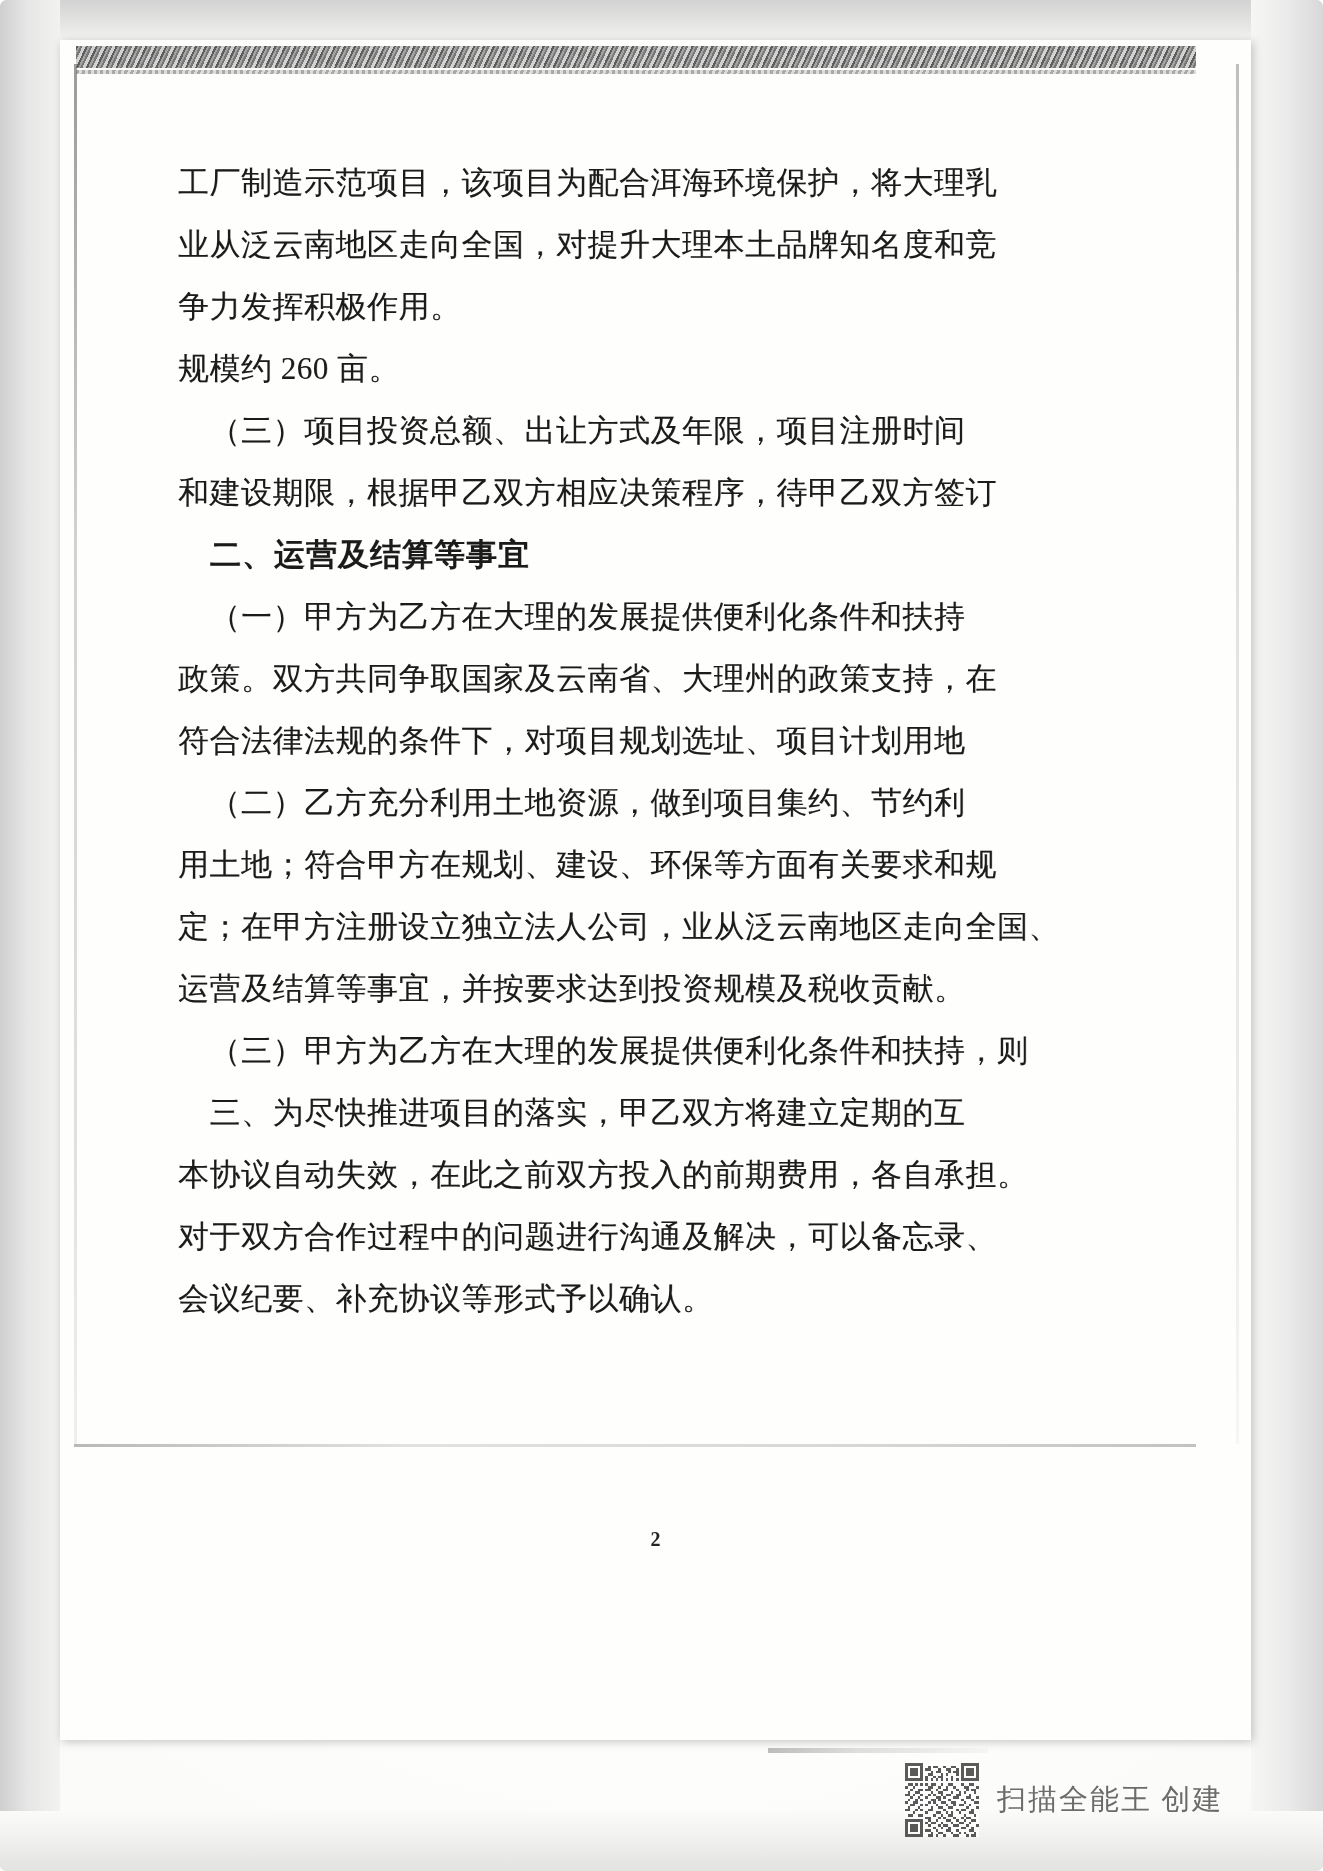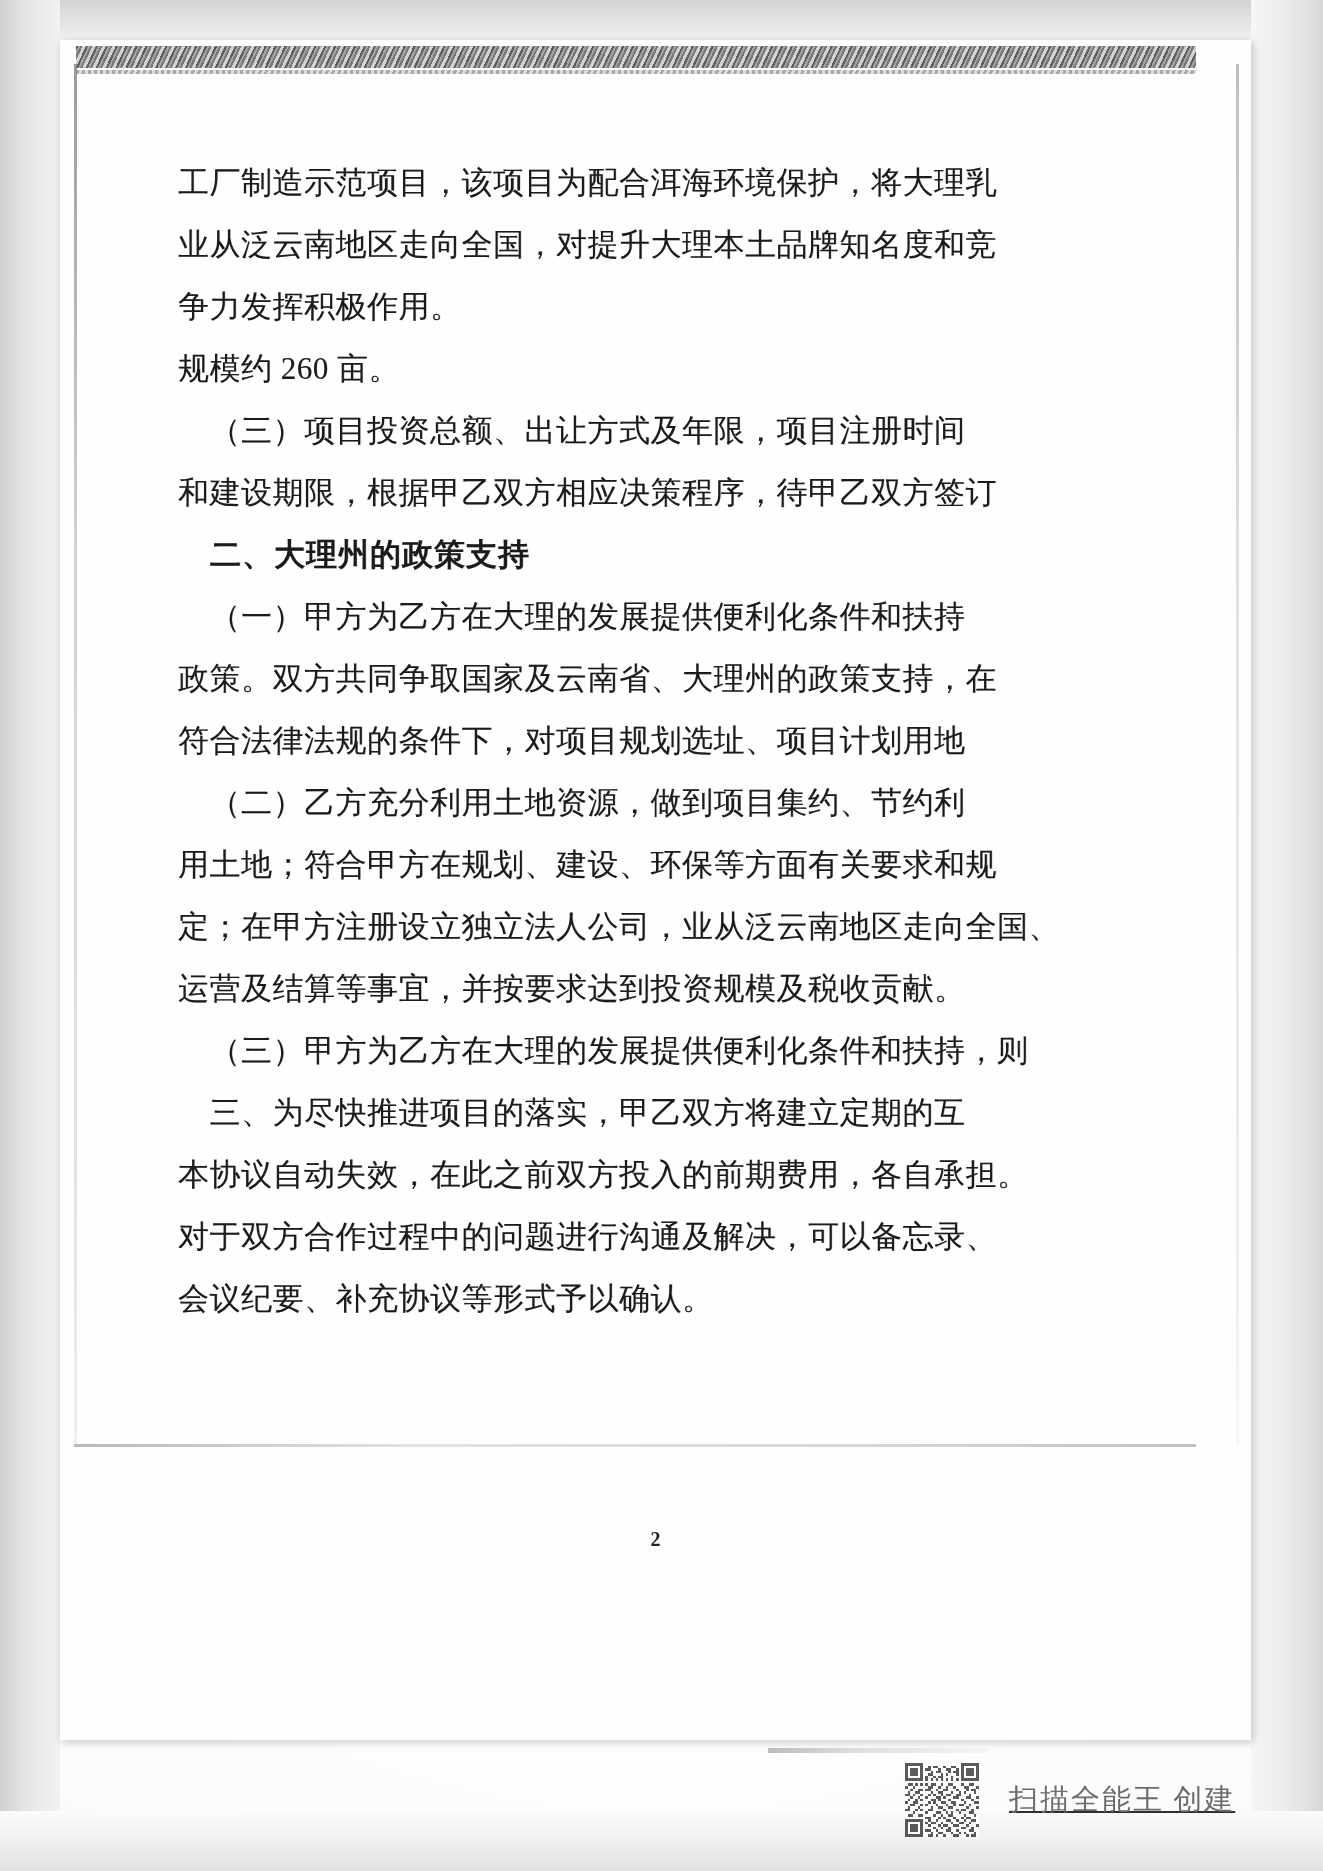--- a/index.html
+++ b/index.html
@@ -16,20 +16,21 @@
   .scan-page {
     position: relative;
     width: 1323px;
     height: 1871px;
     margin: 0 auto;
     background: #fdfdfb;
     overflow: hidden;
     
     background-image:
       radial-gradient(ellipse 120% 90% at 50% 45%, rgba(255,255,255,0) 55%, rgba(0,0,0,0.035) 100%);
+    border-radius: 7px;
   }
 
   
   .scan-bed-left {
     position: absolute;
     left: 0; top: 0;
     width: 60px; height: 1871px;
     background: linear-gradient(to right, #cfcfcf 0%, #e6e6e6 45%, #f2f2f0 100%);
   }
   .scan-bed-right {
@@ -155,23 +156,22 @@
     font-weight: 600;
   }
 
   
   .watermark {
     position: absolute;
     left: 905px;
     top: 1763px;
     display: flex;
     align-items: center;
-    gap: 30px;
+    gap: 18px;
     opacity: 0.88;
-    text-decoration: underline;
   }
   .qr-code {
     width: 74px;
     height: 74px;
     position: relative;
     background: #ffffff;
     filter: grayscale(1) contrast(1.05) opacity(0.86);
   }
   .qr-code svg { display: block; }
   .watermark-text {
@@ -211,21 +211,21 @@
     <div class="right-rule"></div>
     <div class="bottom-rule"></div>
 
     <div class="doc-body">
       <div class="doc-line">工厂制造示范项目，该项目为配合洱海环境保护，将大理乳</div>
       <div class="doc-line">业从泛云南地区走向全国，对提升大理本土品牌知名度和竞</div>
       <div class="doc-line">争力发挥积极作用。</div>
       <div class="doc-line">规模约 260 亩。</div>
       <div class="doc-line">　（三）项目投资总额、出让方式及年限，项目注册时间</div>
       <div class="doc-line">和建设期限，根据甲乙双方相应决策程序，待甲乙双方签订</div>
-      <div class="doc-line heading">　二、大理州的政策支持</div>
+      <div class="doc-line heading">　二、运营及结算等事宜</div>
       <div class="doc-line">　（一）甲方为乙方在大理的发展提供便利化条件和扶持</div>
       <div class="doc-line">政策。双方共同争取国家及云南省、大理州的政策支持，在</div>
       <div class="doc-line">符合法律法规的条件下，对项目规划选址、项目计划用地</div>
       <div class="doc-line">　（二）乙方充分利用土地资源，做到项目集约、节约利</div>
       <div class="doc-line">用土地；符合甲方在规划、建设、环保等方面有关要求和规</div>
       <div class="doc-line">定；在甲方注册设立独立法人公司，业从泛云南地区走向全国、</div>
       <div class="doc-line">运营及结算等事宜，并按要求达到投资规模及税收贡献。</div>
       <div class="doc-line">　（三）甲方为乙方在大理的发展提供便利化条件和扶持，则</div>
       <div class="doc-line">　三、为尽快推进项目的落实，甲乙双方将建立定期的互</div>
       <div class="doc-line">本协议自动失效，在此之前双方投入的前期费用，各自承担。</div>

